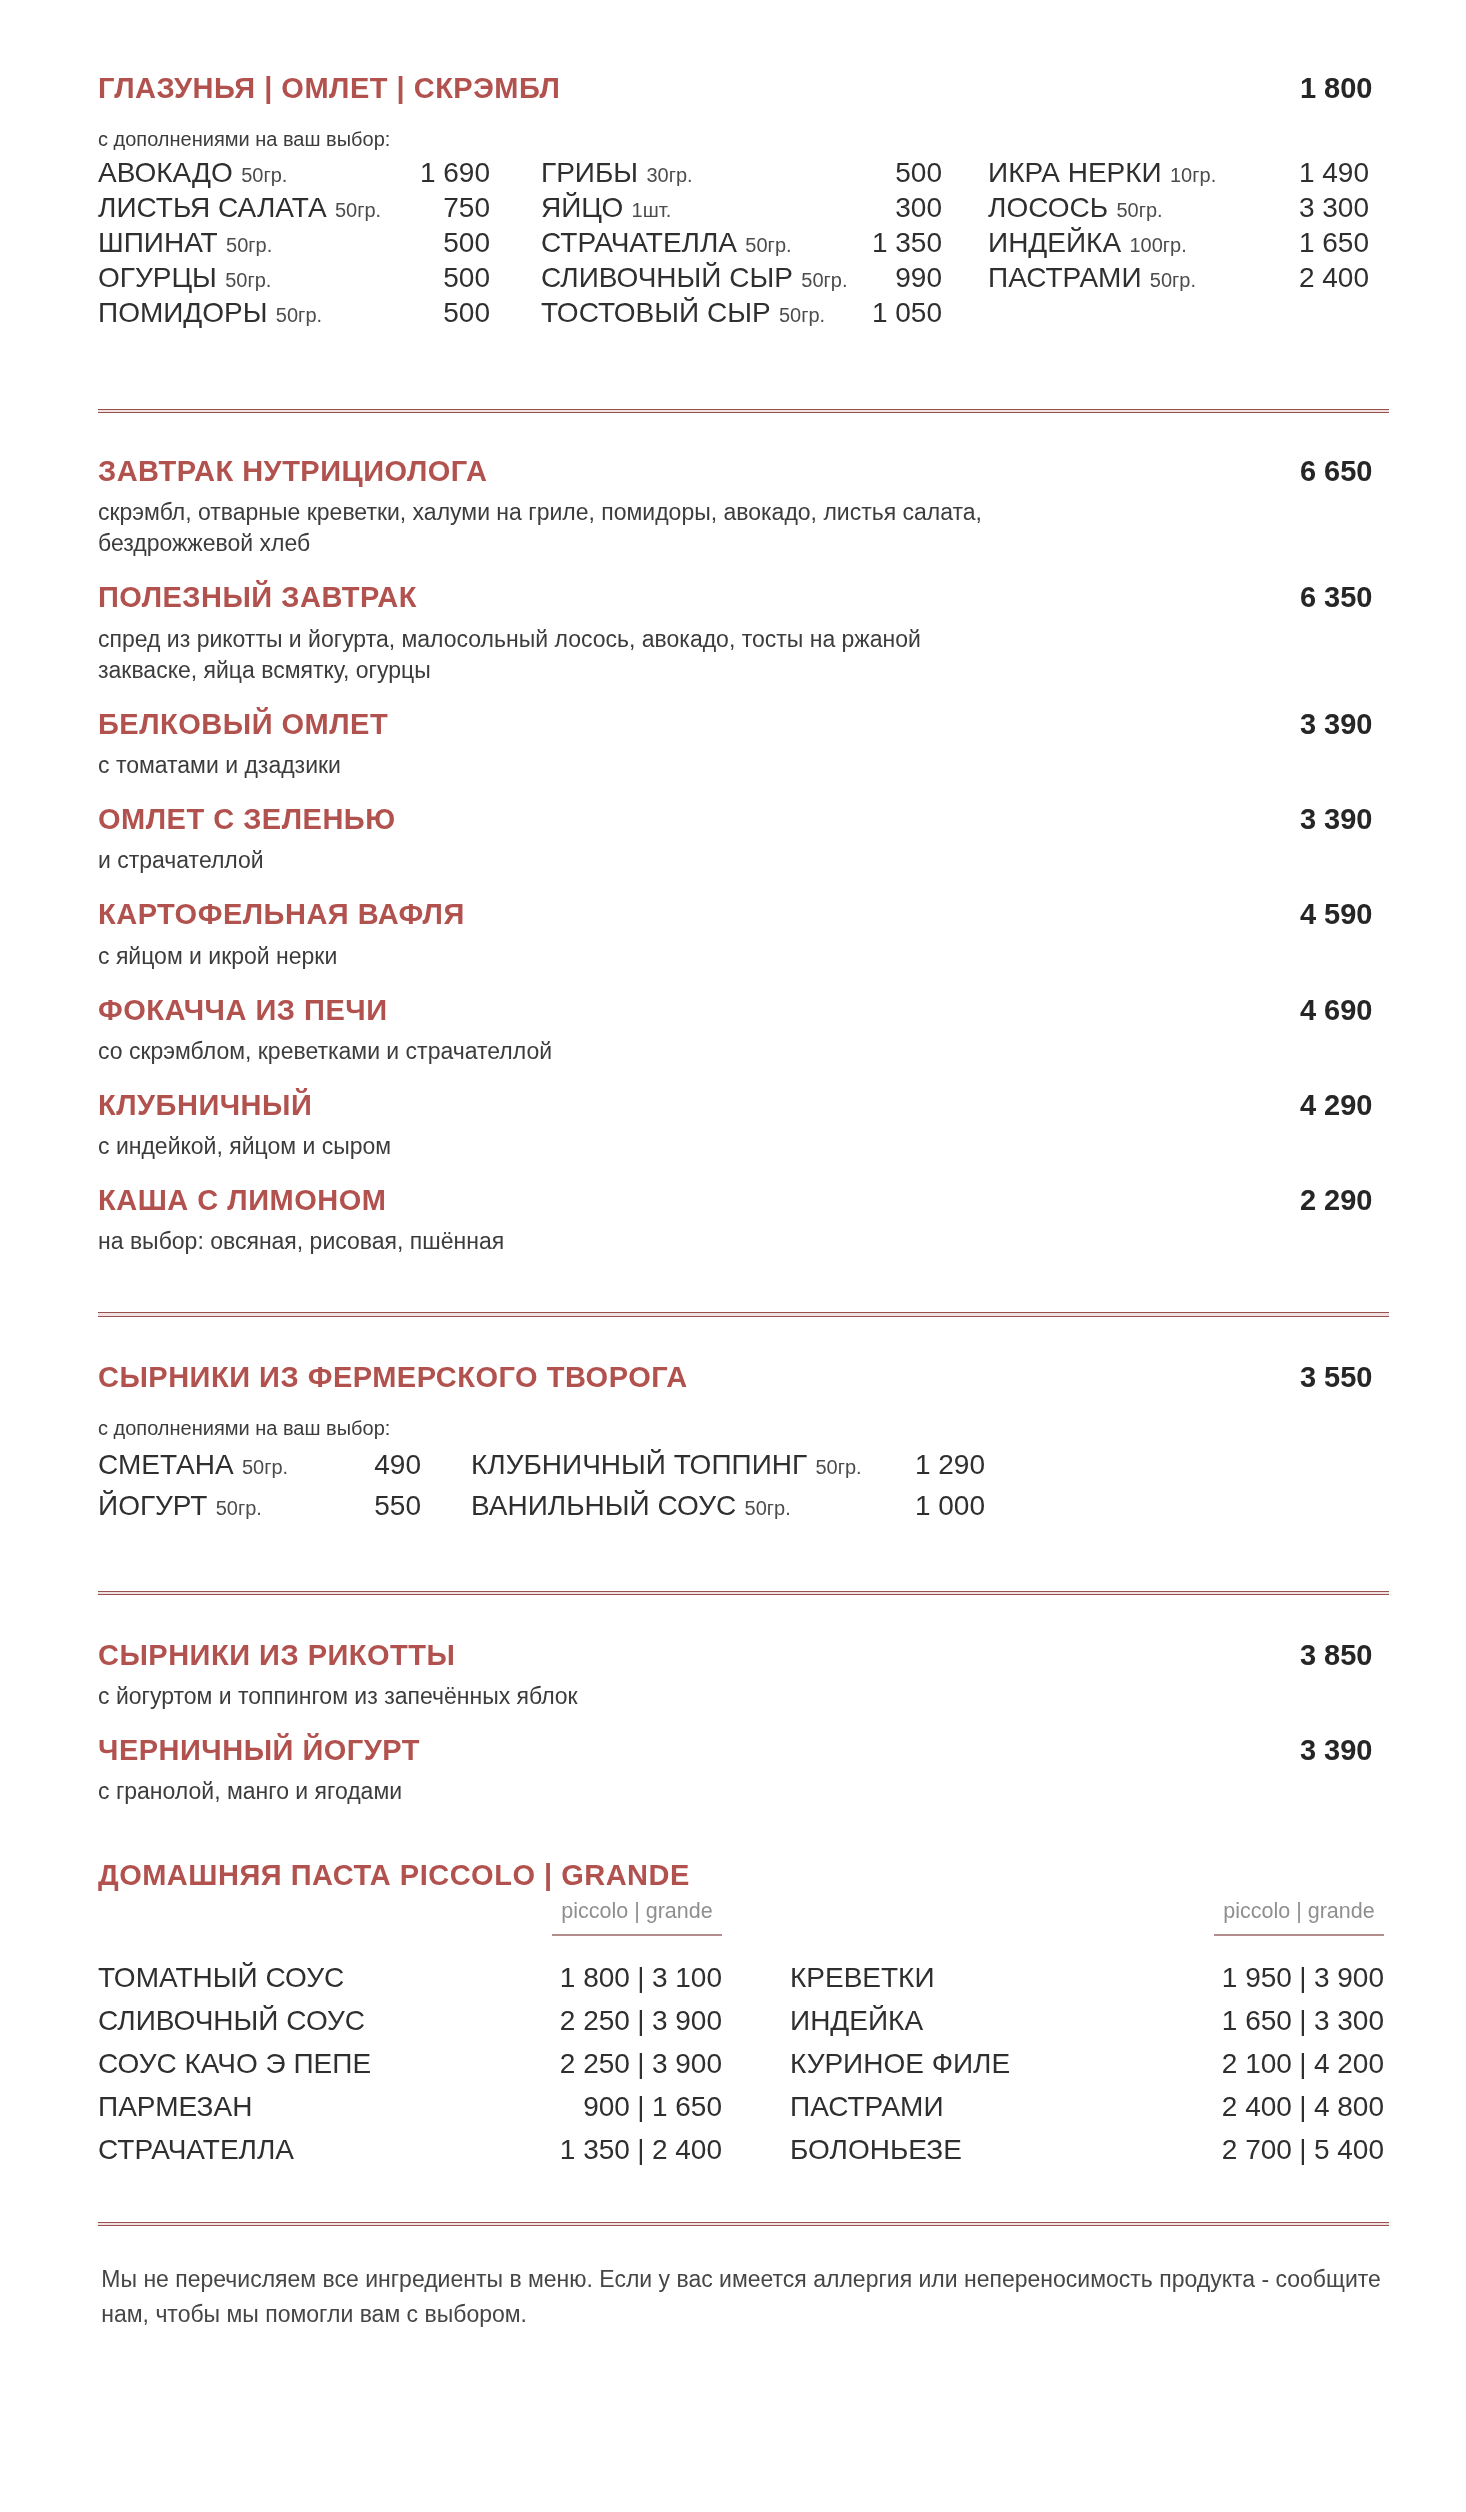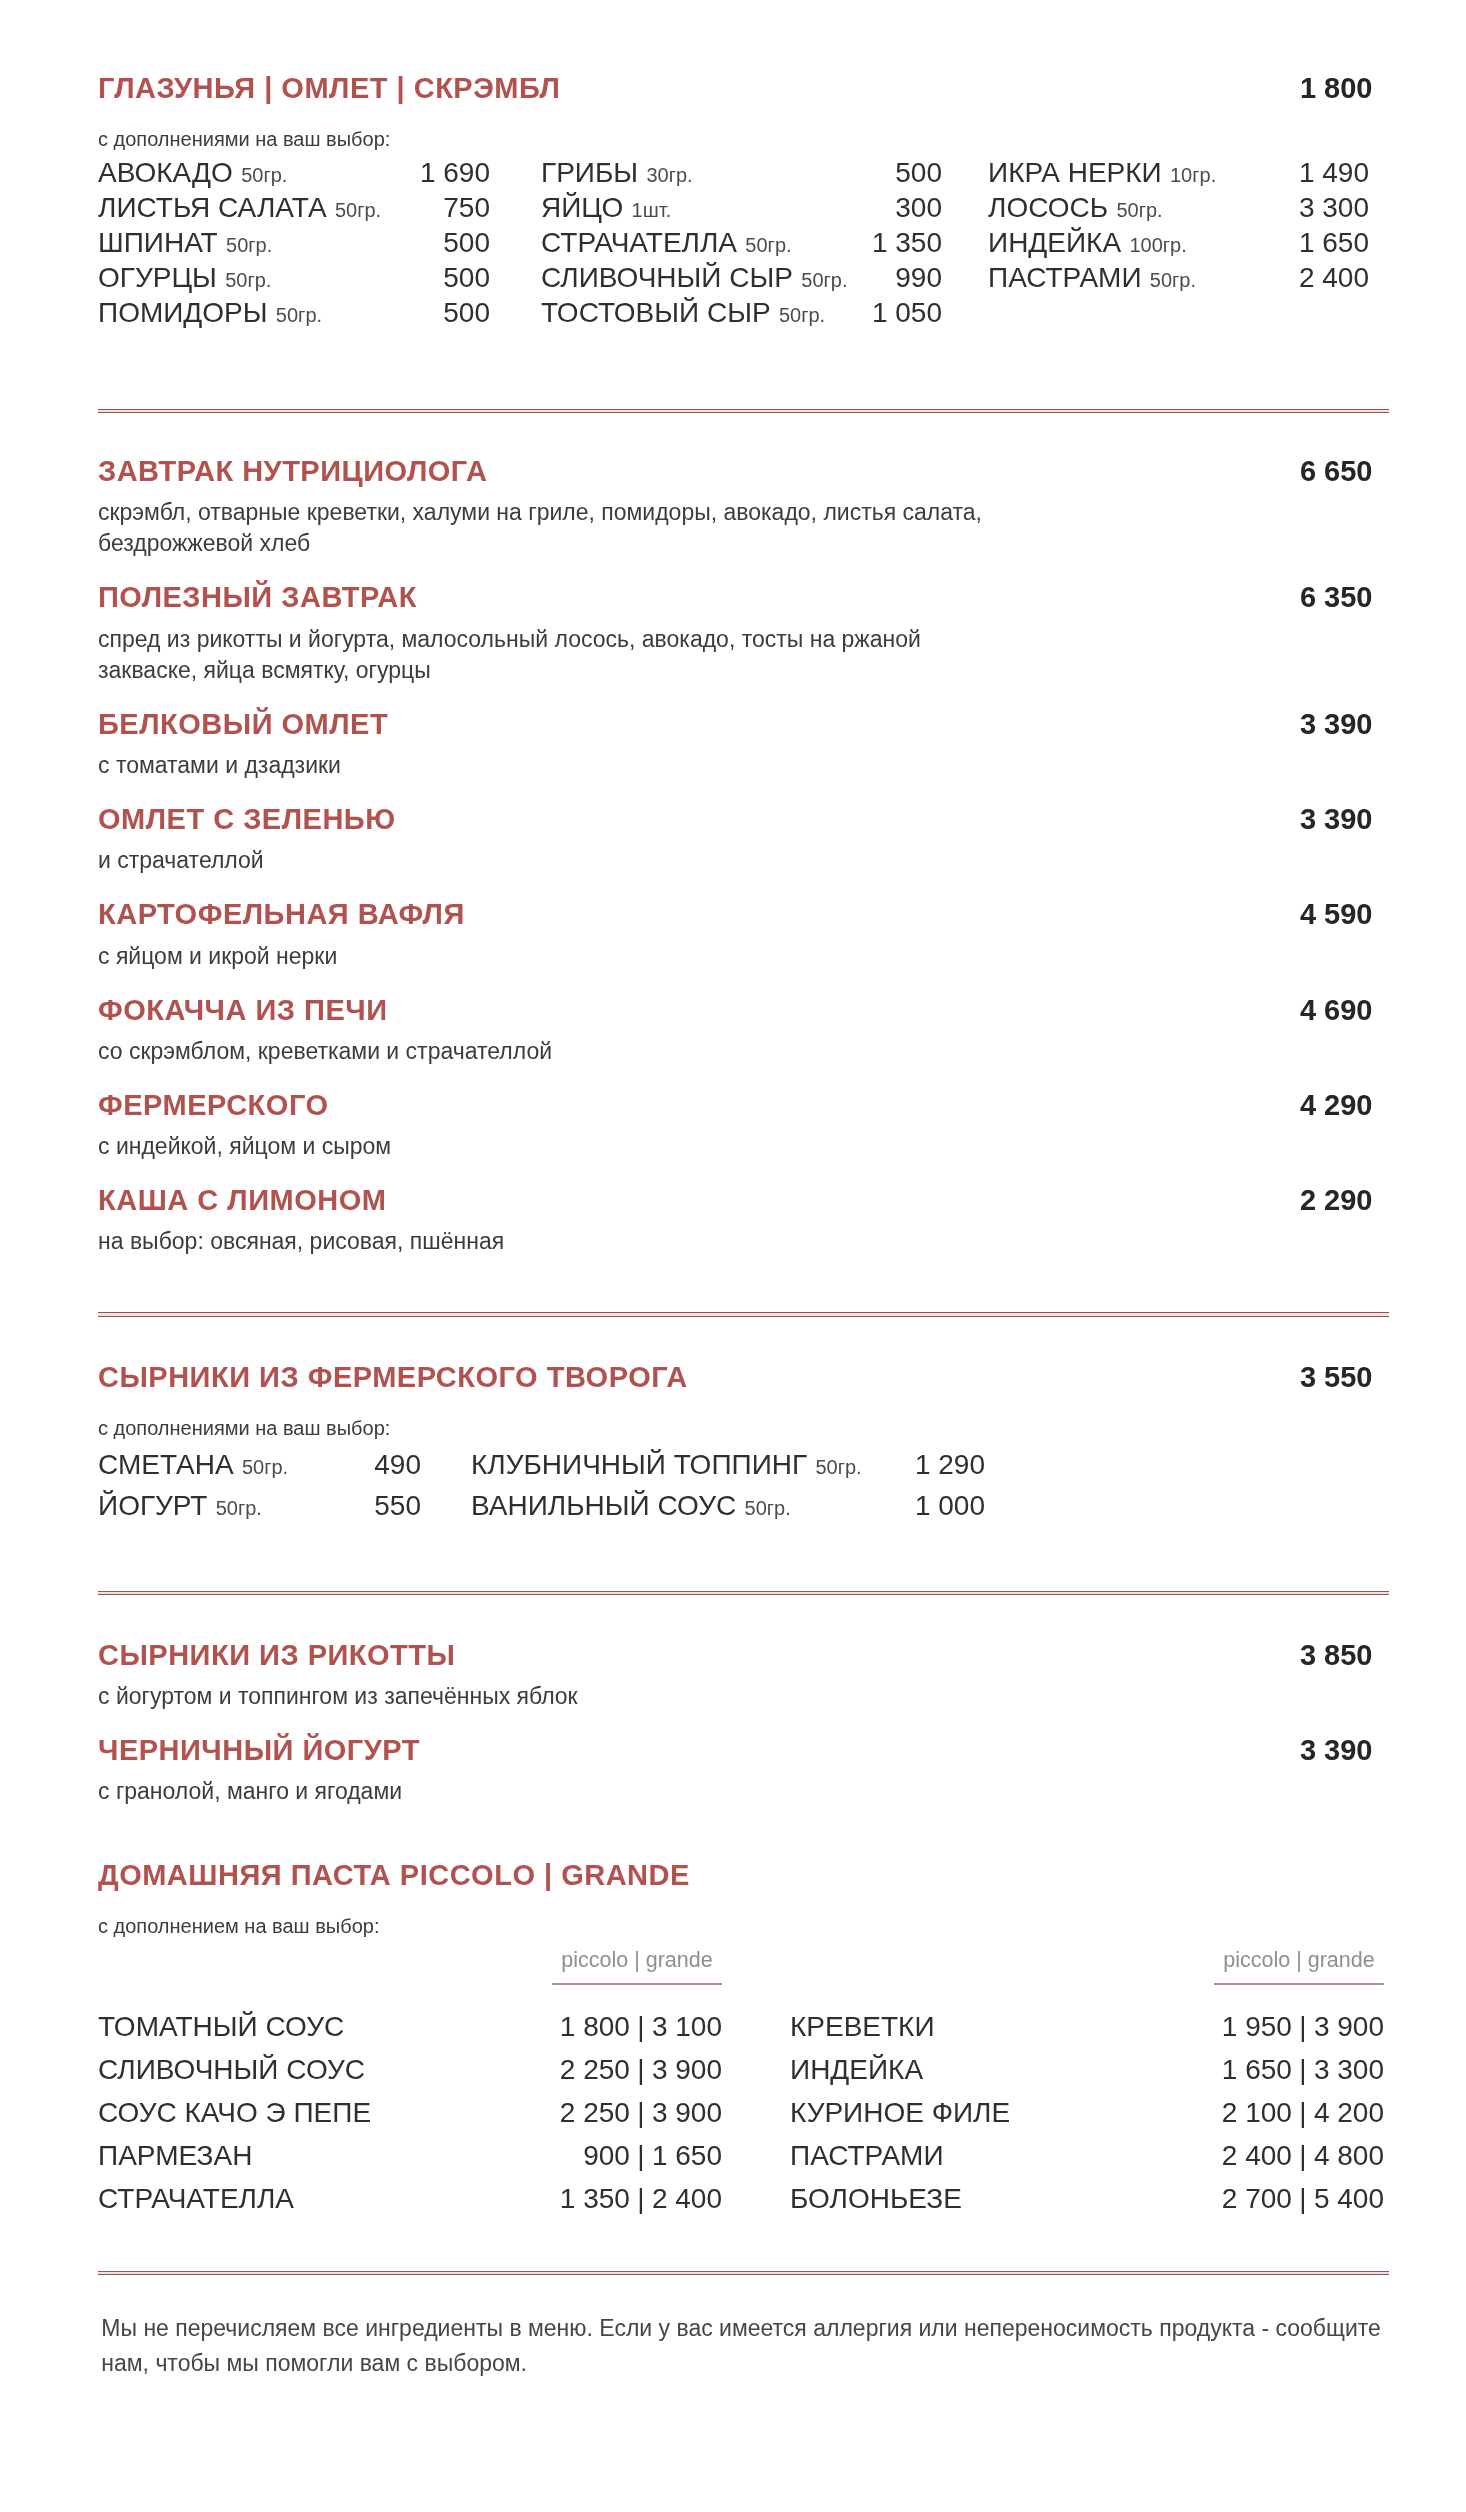--- a/index.html
+++ b/index.html
@@ -185,21 +185,21 @@
     </div>
     <div class="dish">
       <div class="head">
           <h2 class="title">ФОКАЧЧА ИЗ ПЕЧИ</h2>
           <div class="price">4 690</div>
         </div>
       <p class="dish-desc">со скрэмблом, креветками и страчателлой</p>
     </div>
     <div class="dish">
       <div class="head">
-          <h2 class="title">ФЕРМЕРСКОГО</h2>
+          <h2 class="title">КЛУБНИЧНЫЙ</h2>
           <div class="price">4 290</div>
         </div>
       <p class="dish-desc">с индейкой, яйцом и сыром</p>
     </div>
     <div class="dish">
       <div class="head">
           <h2 class="title">КАША С ЛИМОНОМ</h2>
           <div class="price">2 290</div>
         </div>
       <p class="dish-desc">на выбор: овсяная, рисовая, пшённая</p>
@@ -255,21 +255,20 @@
           <div class="price">3 390</div>
         </div>
       <p class="dish-desc">с гранолой, манго и ягодами</p>
     </div>
   </section>
 
   <section style="margin-top:51px">
     <div class="head">
       <h2 class="title">ДОМАШНЯЯ ПАСТА PICCOLO | GRANDE</h2>
     </div>
-    <div class="note">с дополнением на ваш выбор:</div>
 
     <div class="pasta-cols">
       <div class="pcol1">
         <div class="pheadrow">
           <div class="pheadbox">
             <div class="pheadtext">piccolo | grande</div>
             <div class="pheadline"></div>
           </div>
         </div>
         <div class="prow">

